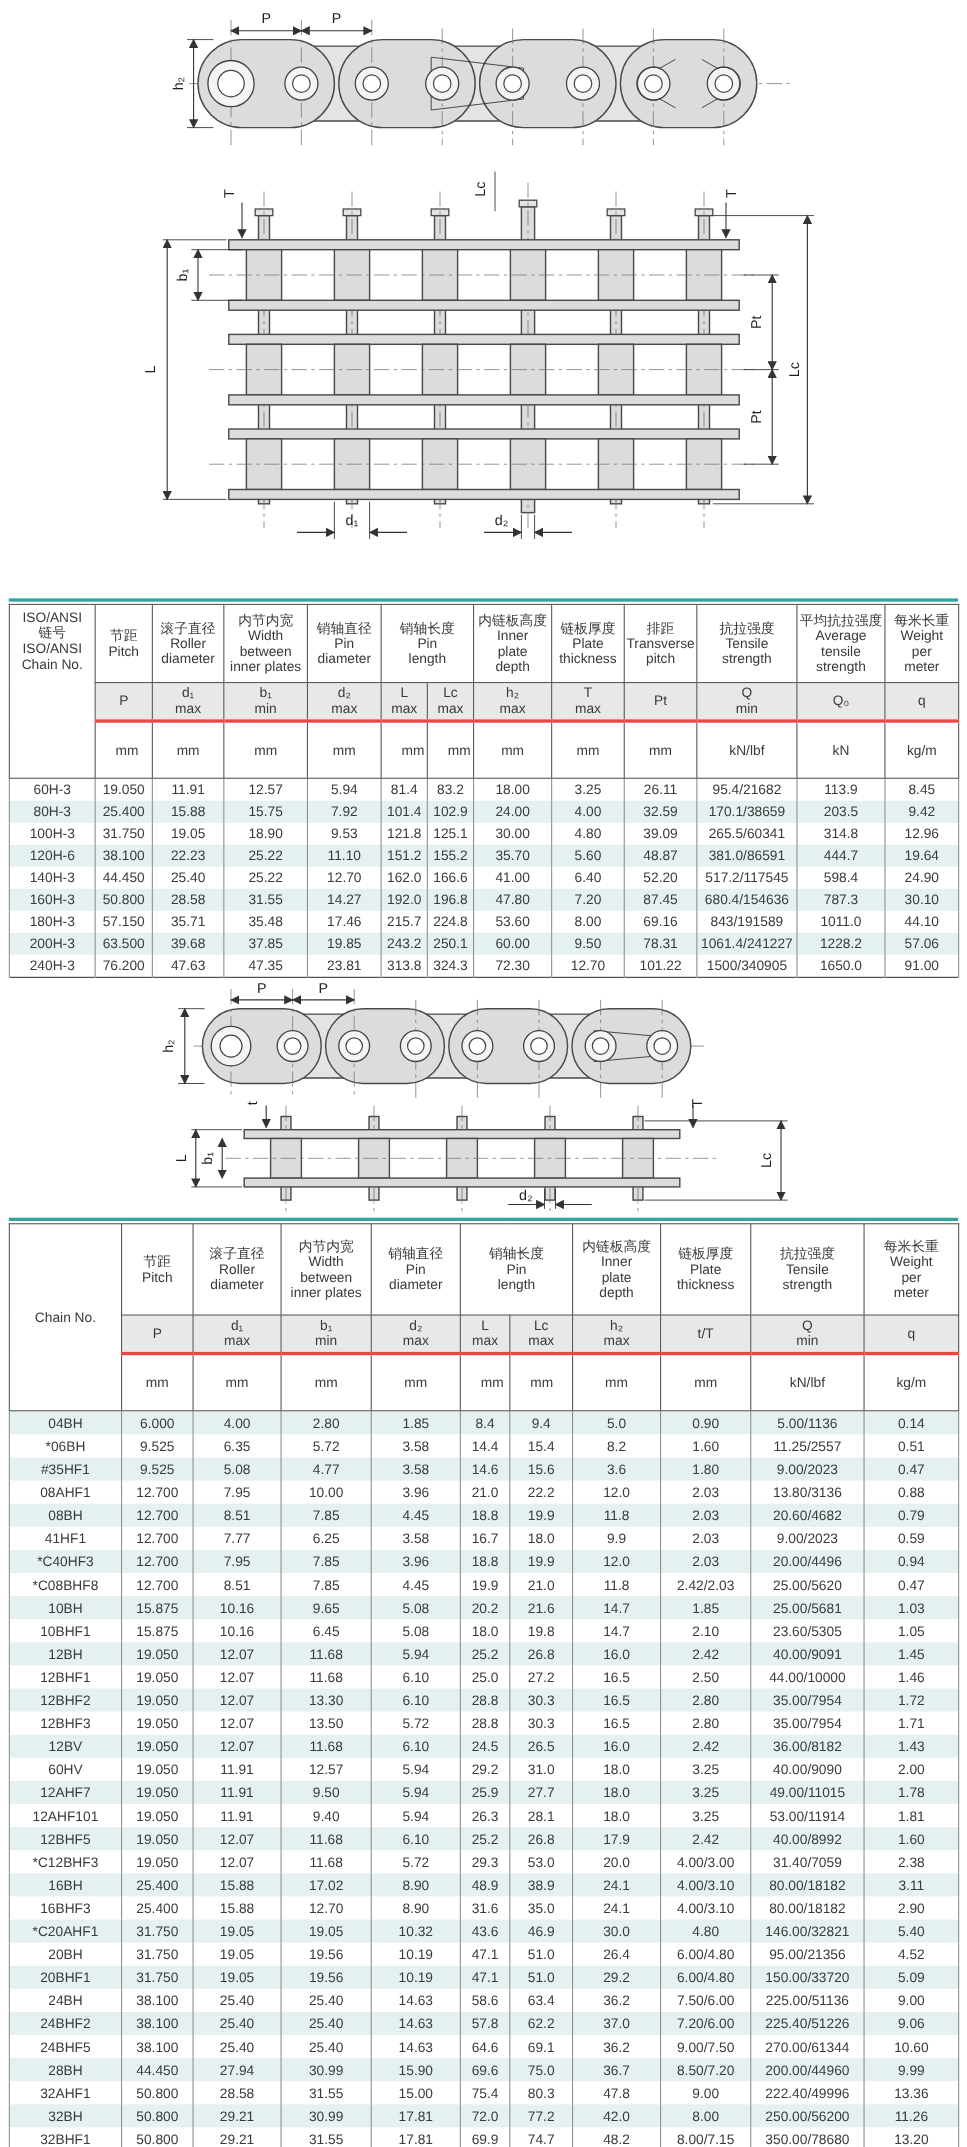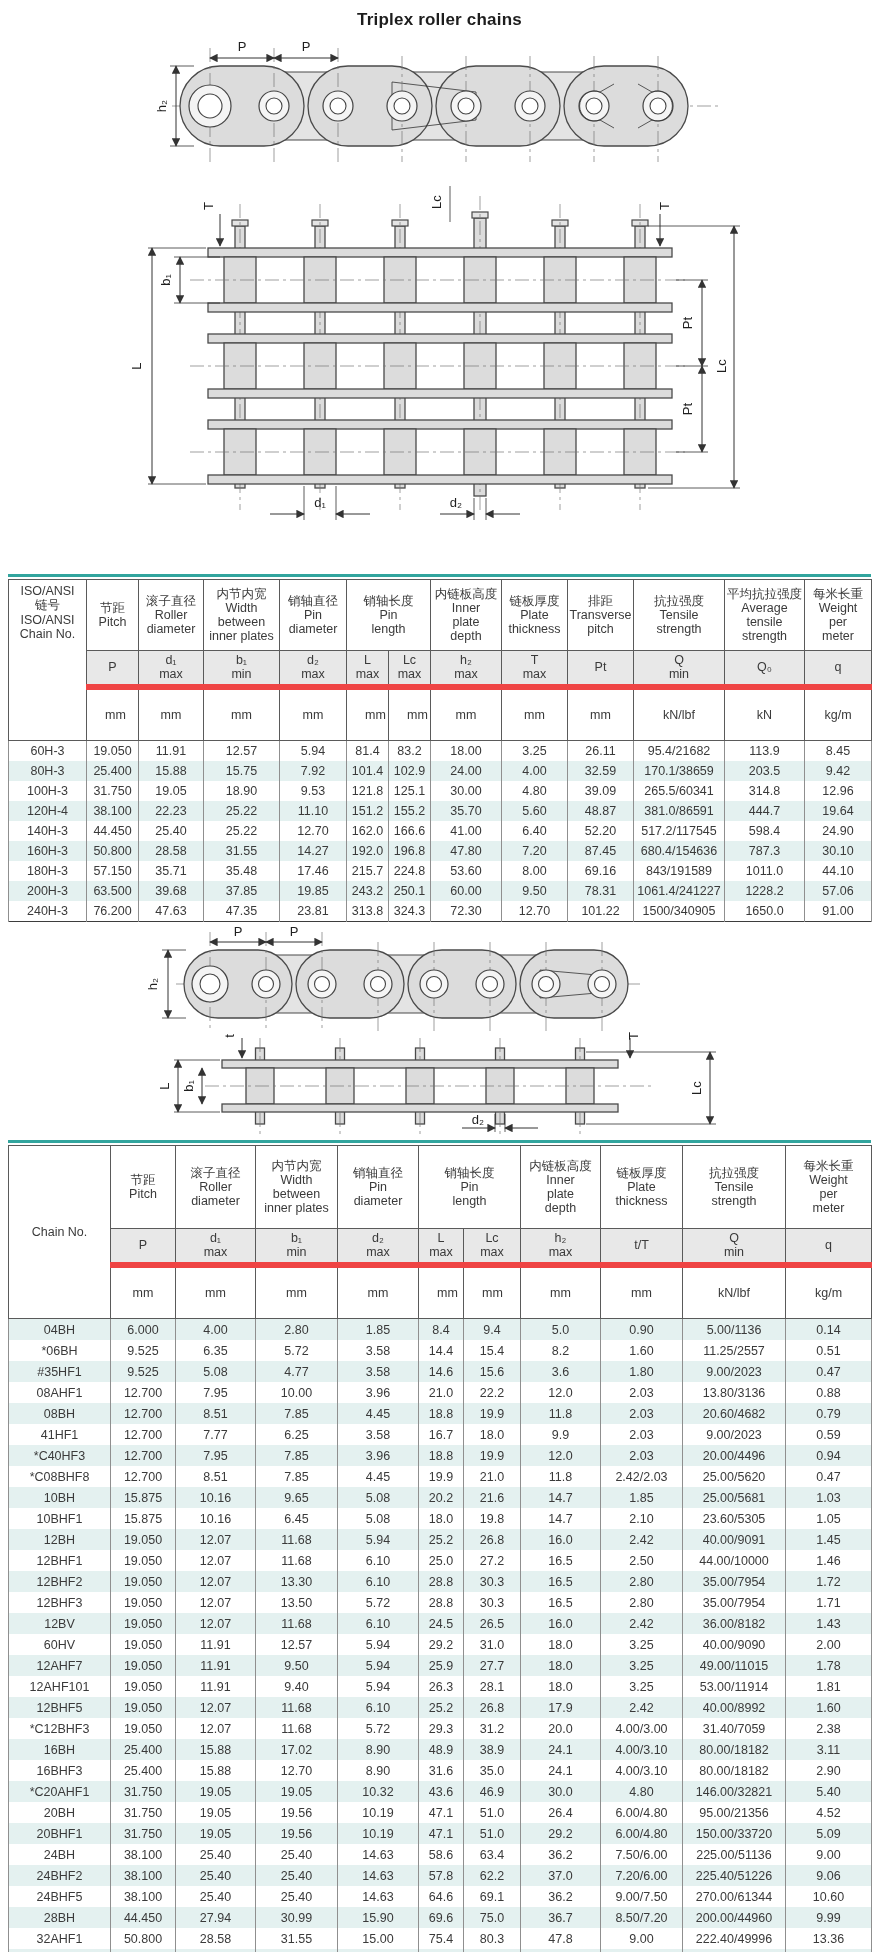--- a/index.html
+++ b/index.html
@@ -21,35 +21,34 @@
   .table-wrap{margin:0 8px;border-top:3px solid #32a59e;padding-top:2px;}
   #wrap1{margin-top:26px;}
   #wrap2{margin-top:2px;}
   table{width:863px;border-collapse:collapse;table-layout:fixed;font-size:12.5px;color:#3a3a3a;}
   table{border:1.5px solid #3d3d3d;}
   th{font-weight:normal;border:1px solid #5a5a5a;padding:4px 1px;background:#fff;vertical-align:middle;}
   .pre{white-space:pre-line;line-height:1.14;}
   .row-names th{height:62px;font-size:12.5px;}
   #table2 .row-names th{height:74px;}
   .row-sym th{background:#e8e8e8;padding:3px 1px;line-height:1.08;border-top:1px solid #9a9a9a;}
-  .row-unit th{padding:18px;border-top:6px solid #ef4444;}
+  .row-unit th{padding:18px;border-top:3px solid #ef4444;}
   thead{border-bottom:1.5px solid #3d3d3d;}
   .chain-th{background:#fff;}
   .chain-flex{display:flex;flex-direction:column;justify-content:flex-start;height:100%;min-height:108px;}
   tbody td{text-align:center;padding:3px 2px;border-left:1px solid #8f8f8f;border-right:1px solid #8f8f8f;}
   #table1 tbody tr:nth-child(even){background:#e4f1f0;}
   #table2 tbody tr:nth-child(odd){background:#e4f1f0;}
   #table2 tbody td{padding:3.5px 2px;}
 </style>
 </head>
 <body>
 
 <div class="page">
 
-  <h1 class="sec-title" id="title1">Triplex roller chains</h1>
 
   <svg id="svg1" width="620" height="132" viewBox="0 0 620 132" style="margin-top:6px;">
     <defs>
       <marker id="arr" viewBox="0 0 10 10" refX="9" refY="5" markerWidth="8.5" markerHeight="8.5" orient="auto-start-reverse">
         <path d="M0,0L10,5L0,10z" fill="#333"></path>
       </marker>
     </defs>
     <line class="cl" x1="42" y1="70" x2="588" y2="70"></line>
 
     <rect class="pl2" x="114" y="36" width="124" height="68" rx="34"></rect>
@@ -367,21 +366,21 @@
             <td>121.8</td>
             <td>125.1</td>
             <td>30.00</td>
             <td>4.80</td>
             <td>39.09</td>
             <td>265.5/60341</td>
             <td>314.8</td>
             <td>12.96</td>
           </tr>
           <tr>
-            <td>120H-4</td>
+            <td>120H-6</td>
             <td>38.100</td>
             <td>22.23</td>
             <td>25.22</td>
             <td>11.10</td>
             <td>151.2</td>
             <td>155.2</td>
             <td>35.70</td>
             <td>5.60</td>
             <td>48.87</td>
             <td>381.0/86591</td>
@@ -897,21 +896,21 @@
             <td>40.00/8992</td>
             <td>1.60</td>
           </tr>
           <tr>
             <td>*C12BHF3</td>
             <td>19.050</td>
             <td>12.07</td>
             <td>11.68</td>
             <td>5.72</td>
             <td>29.3</td>
-            <td>31.2</td>
+            <td>53.0</td>
             <td>20.0</td>
             <td>4.00/3.00</td>
             <td>31.40/7059</td>
             <td>2.38</td>
           </tr>
           <tr>
             <td>16BH</td>
             <td>25.400</td>
             <td>15.88</td>
             <td>17.02</td>

